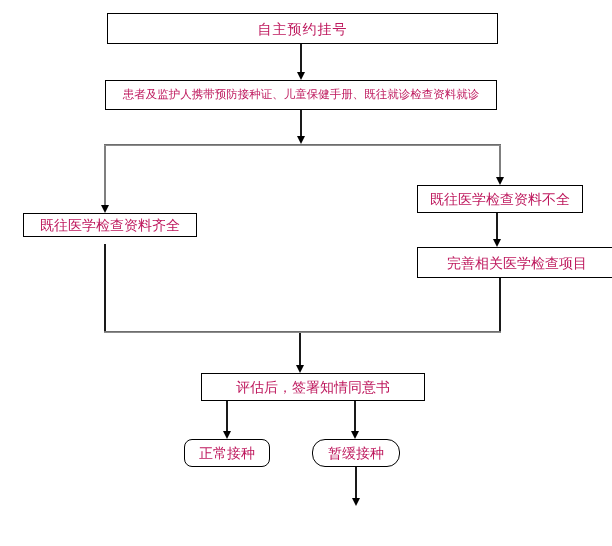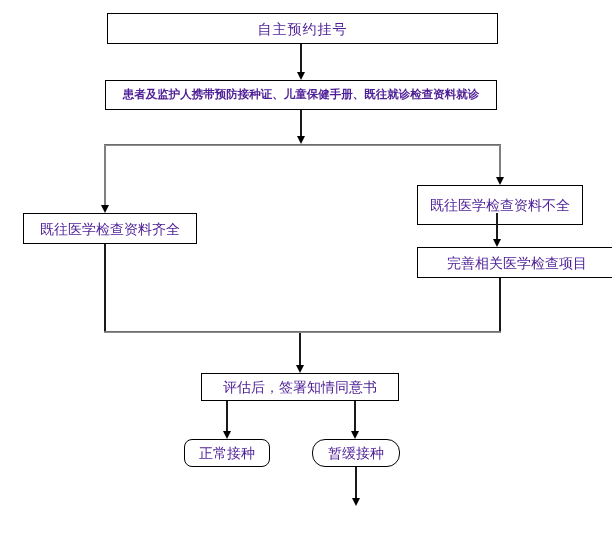--- a/index.html
+++ b/index.html
@@ -17,31 +17,31 @@
   }
   .node {
     position: absolute;
     box-sizing: border-box;
     border: 1.5px solid #000000;
     background: #ffffff;
     display: flex;
     align-items: center;
     justify-content: center;
     font-size: 14px;
-    color: #4c1d95;
+    color: #be185d;
     text-align: left;
     white-space: nowrap;
     line-height: 1;
   }
   .n1 { left:107px; top:13px;  width:391px; height:31px; letter-spacing:1px; }
-  .n2 { left:105px; top:80px;  width:392px; height:30px; font-size:11.5px;font-weight:bold; }
-  .n3 { left:23px;  top:213px; width:174px; height:31px; }
-  .n4 { left:417px; top:185px; width:166px; height:40px; }
+  .n2 { left:105px; top:80px;  width:392px; height:30px; font-size:11.5px; }
+  .n3 { left:23px;  top:213px; width:174px; height:24px; }
+  .n4 { left:417px; top:185px; width:166px; height:28px; }
   .n5 { left:417px; top:247px; width:200px; height:31px; }
-  .n6 { left:201px; top:373px; width:198px; height:28px; }
+  .n6 { left:201px; top:373px; width:224px; height:28px; }
   .n7 { left:184px; top:439px; width:86px;  height:28px;border-radius:8px; }
   .n8 { left:312px; top:439px; width:88px;  height:28px;border-radius:13px; }
   .n9 { left:313px; top:506px; width:87px;  height:28px; }
 
   .vline { position: absolute; width: 2px; background: #1a1a1a; }
   .vline.gray { background: #7f7f7f; }
   .hline {
     position: absolute;
     height: 2px;
     background: linear-gradient(#5f5f5f, #9a9a9a);

